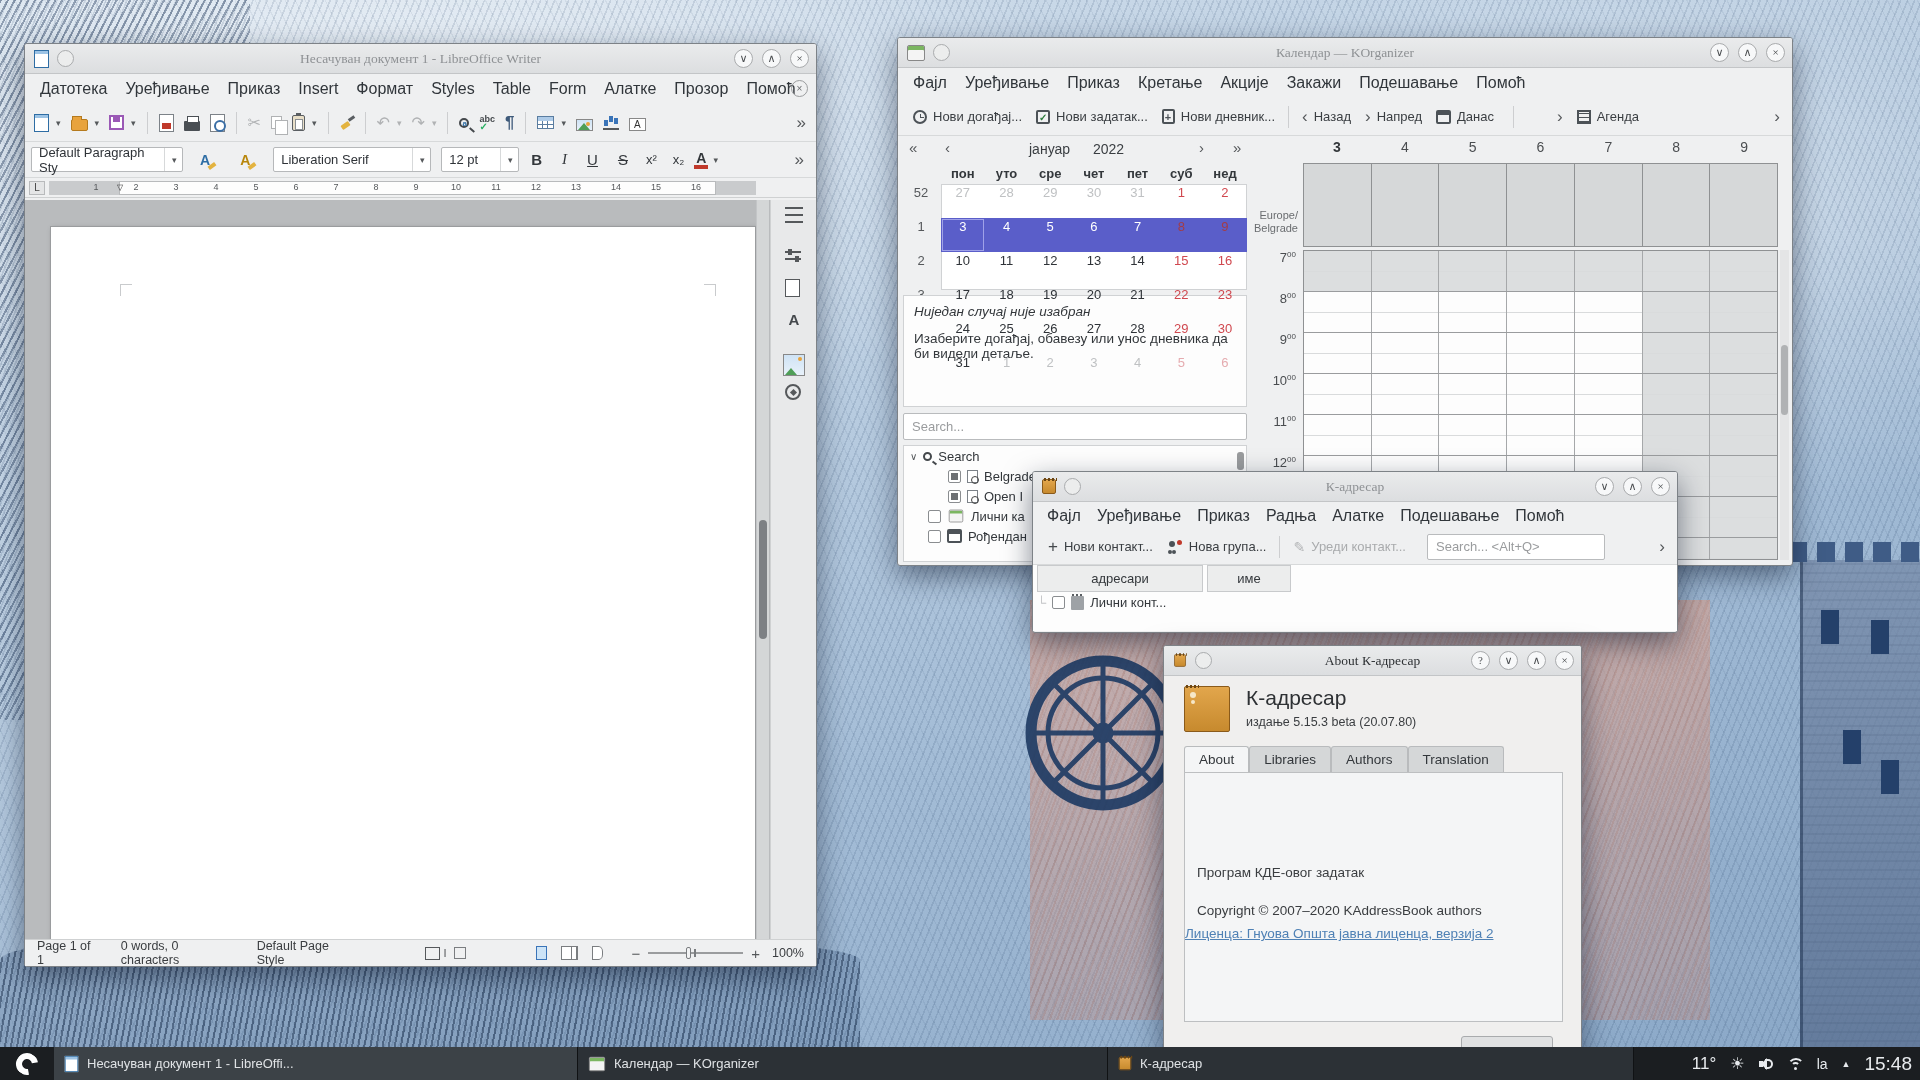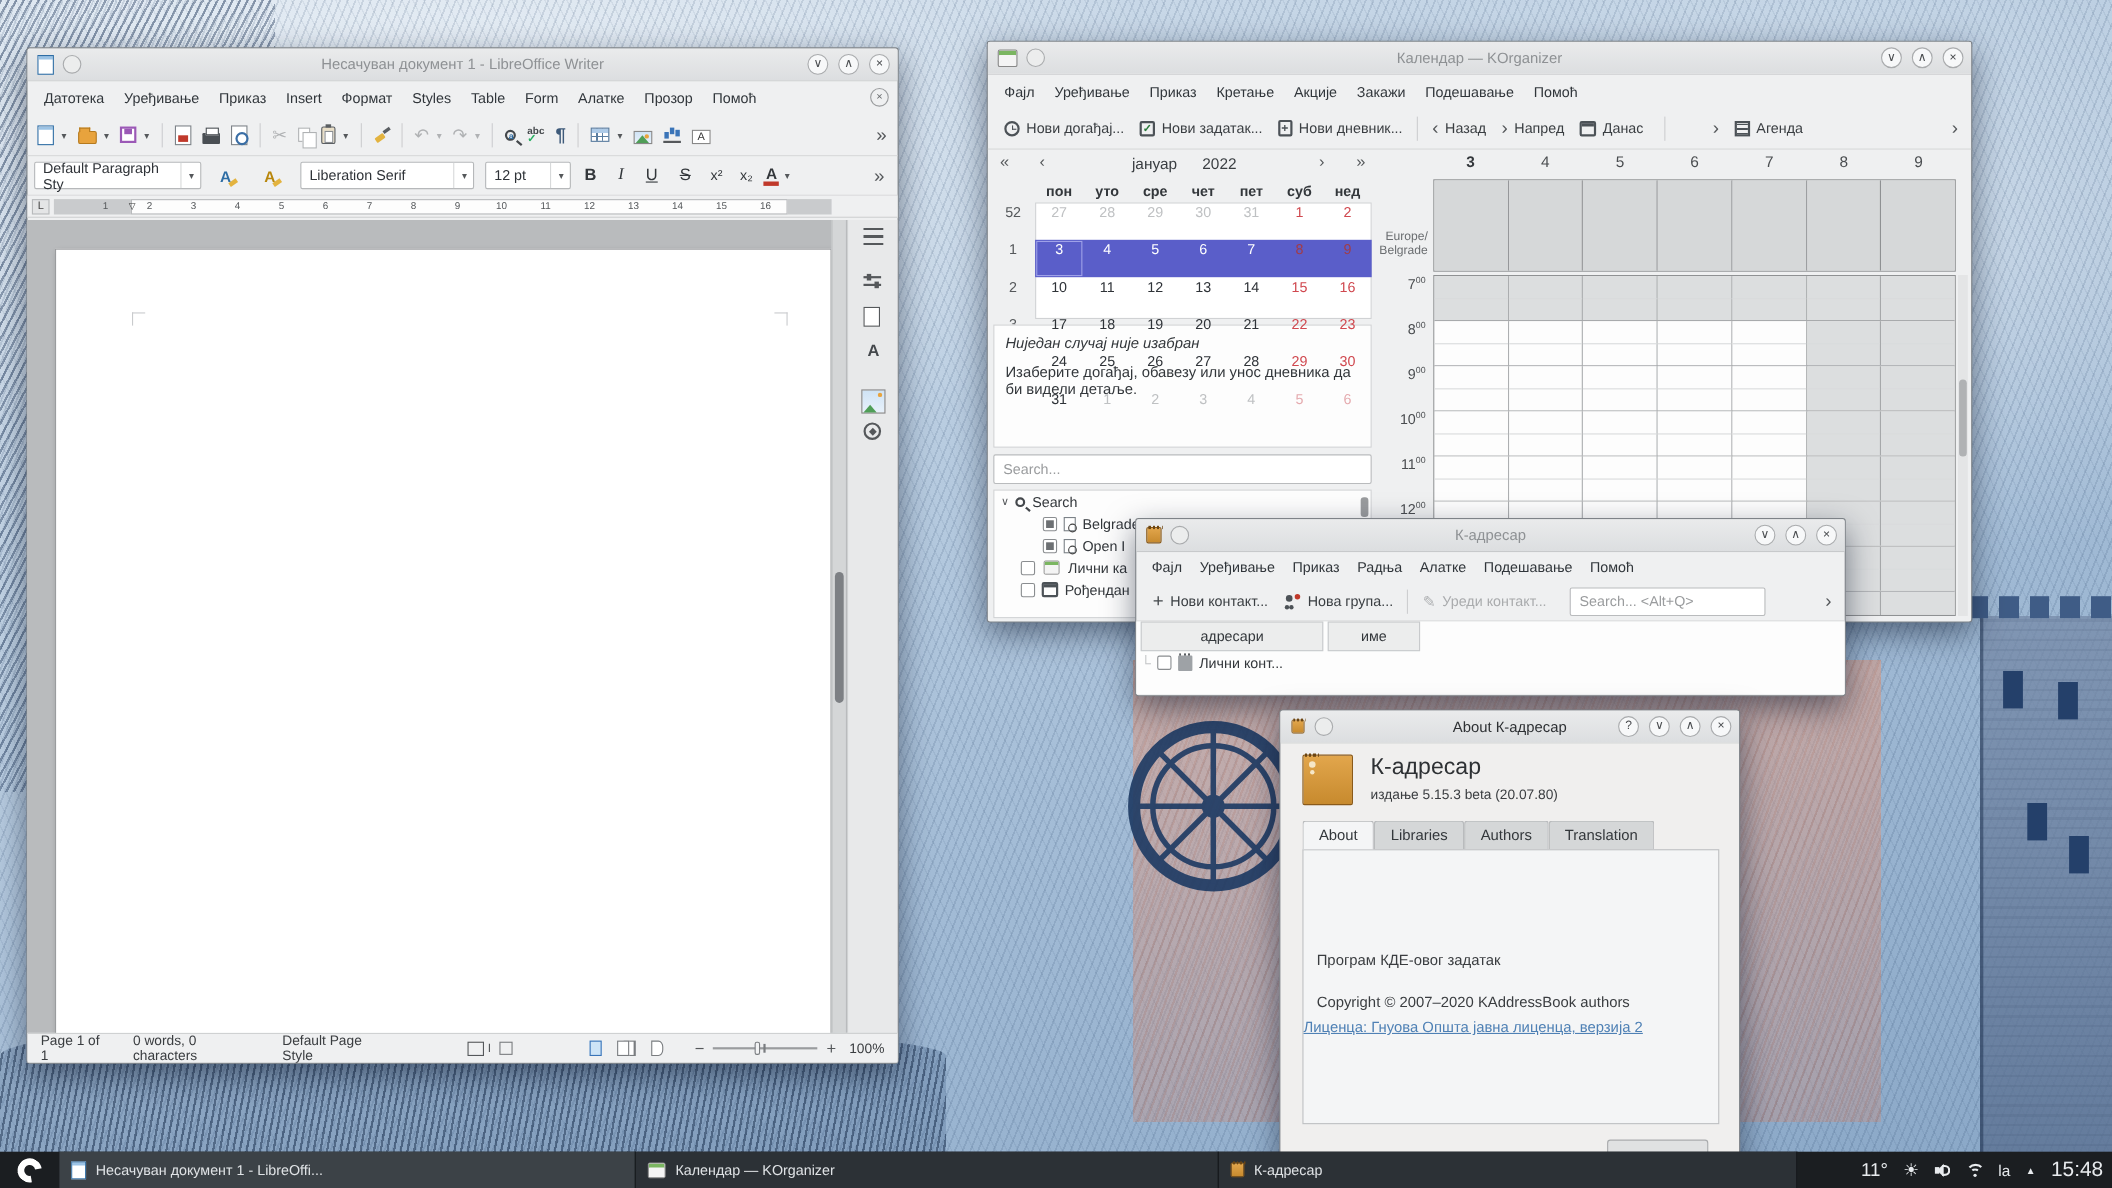--- a/index.html
+++ b/index.html
@@ -35,30 +35,30 @@
     background:repeating-linear-gradient(90deg,#3f5c86 0 18px, transparent 18px 28px);}
 </style>
 </head>
 <body>
 
 <style>
   
   .win{position:absolute;background:#eff0f1;border:1px solid #7d8287;border-radius:3px;
        box-shadow:0 10px 28px rgba(10,20,40,.5);}
   .titlebar{height:30px;background:linear-gradient(#eaebec,#dcdee0);border-bottom:1px solid #c3c5c7;
-       border-radius:2px 2px 0 0;position:relative;display:flex;align-items:center;}
+       border-radius:2px 2px 0 0;position:relative;display:flex;align-items:center;font-family:Liberation Serif, serif;}
   .tb-title{position:absolute;left:0;right:0;text-align:center;font-size:13.5px;color:#8e9194;}
   .tb-title.active{color:#2e3134;}
   .tb-btns{position:absolute;right:7px;top:5px;display:flex;gap:9px;}
   .cbtn{width:19px;height:19px;border-radius:50%;background:#f7f8f9;border:1px solid #a9abad;
         color:#4a4d50;font-size:11px;line-height:17px;text-align:center;}
   .appico{margin-left:9px;margin-right:8px;}
   .menucircle{width:17px;height:17px;border-radius:50%;background:#eceded;border:1px solid #a9abad;}
   .menubar{display:flex;align-items:center;gap:0;padding:0 6px;position:relative;}
-  .menu-item{padding:6px 9px;font-size:13px;color:#31363b;}
+  .menu-item{padding:6px 9px;font-size:16px;color:#31363b;}
   .toolbar{display:flex;align-items:center;position:relative;border-bottom:1px solid #d7d9da;}
   .tbtn{display:flex;align-items:center;gap:6px;font-size:13px;color:#3a3e42;padding:5px 7px;}
   .tsep{width:1px;height:22px;background:#cdced0;margin:0 6px;}
   .caret{font-size:9px;color:#55585b;margin-left:1px;}
   .overflow-chev{font-size:17px;color:#55585b;}
 
   
   .ic{display:inline-block;position:relative;}
   .ic-page{width:15px;height:18px;background:#fff;border:1px solid #7c8288;}
   .ic-page.blue{border-color:#2e6da4;box-shadow:inset 0 3px 0 #9cc3e5;}

